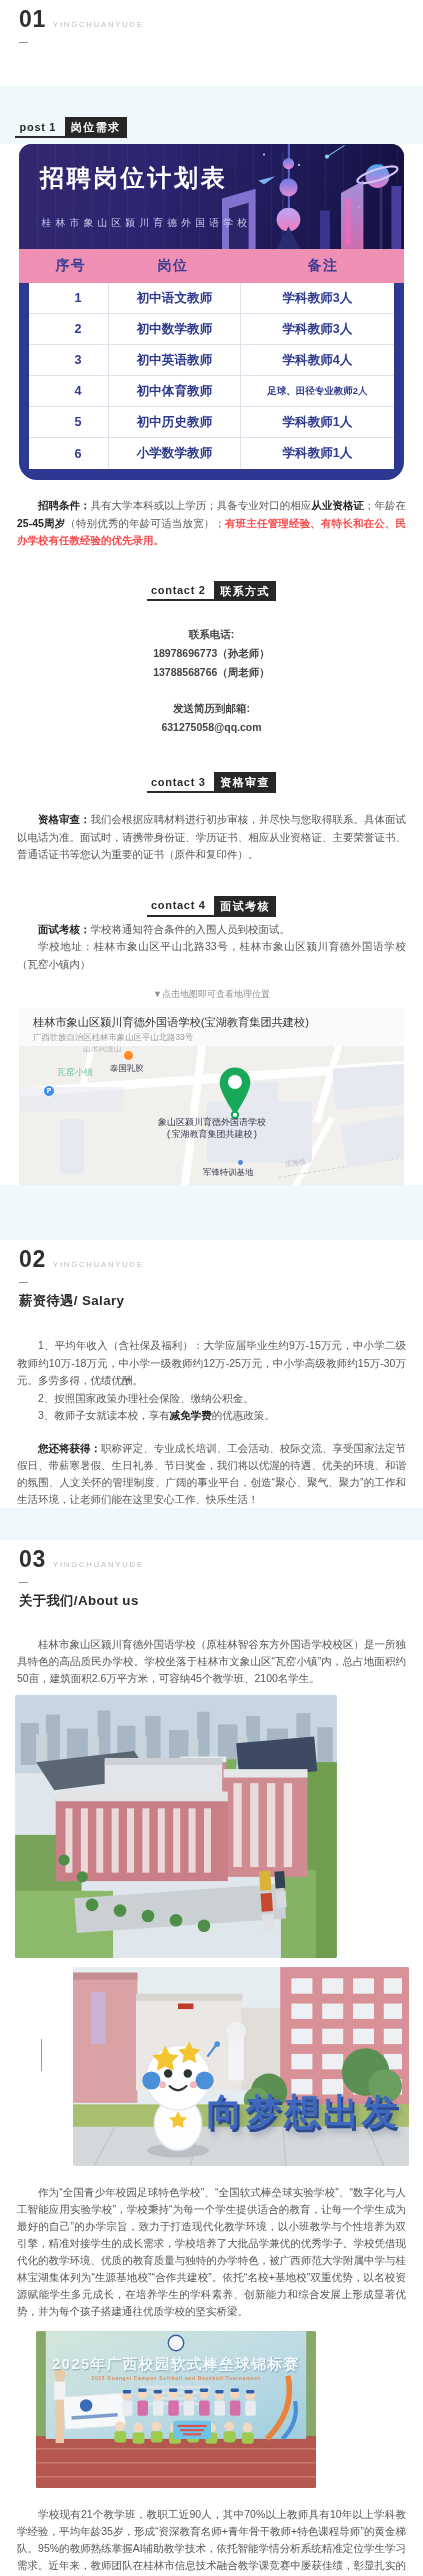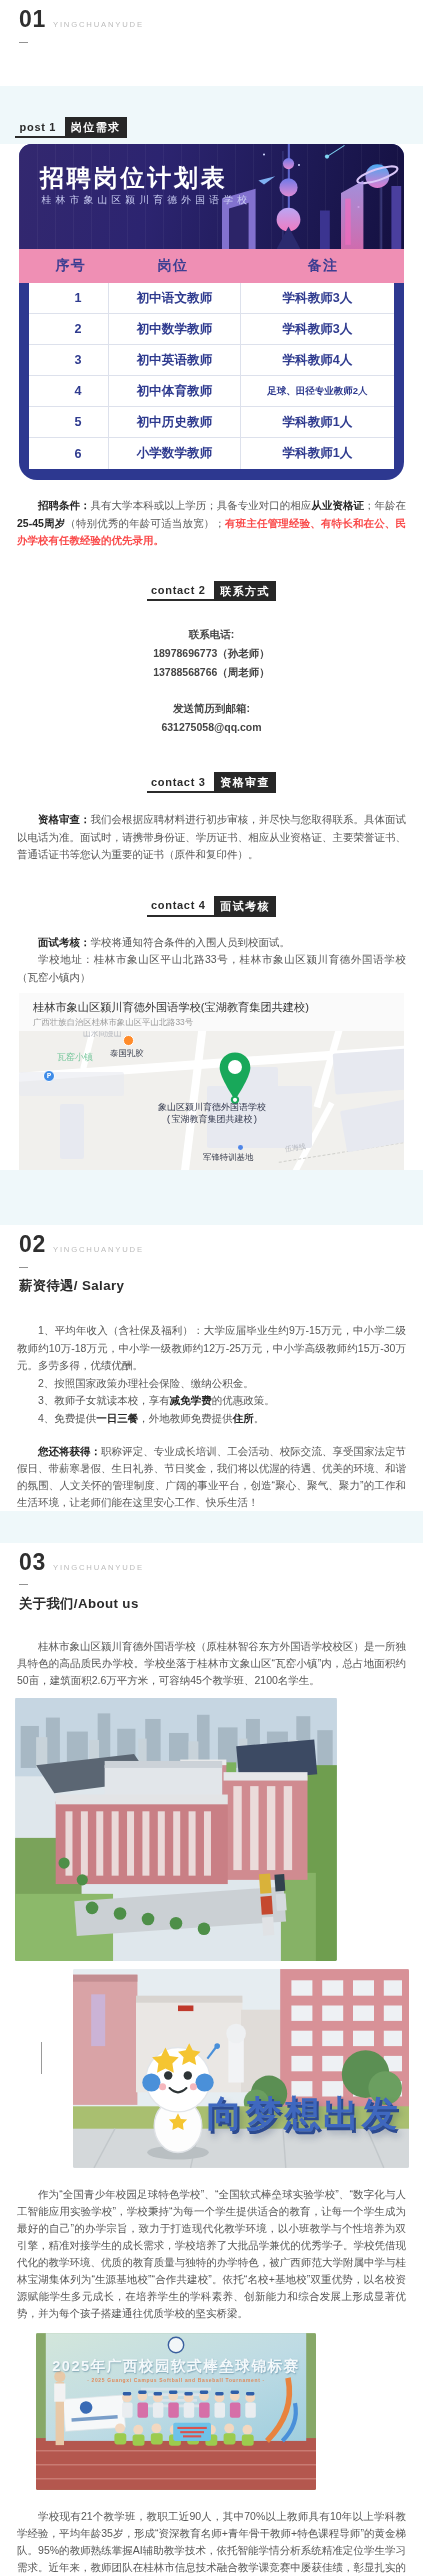--- a/index.html
+++ b/index.html
@@ -27,21 +27,21 @@
   .badge .box { background:#272727; color:#ffffff; padding:4.9px 6.3px; letter-spacing:1.4px; }
   .badge-center { text-align:center; }
 
   
   .card { margin:0 19px; background:#2d3890; border-radius:12.6px 12.6px 18px 18px; overflow:hidden; }
   .banner { height:105px; position:relative; overflow:hidden;
     background:linear-gradient(105deg,#33286f 0%,#2c2470 35%,#1e1a56 70%,#141040 100%); }
   .banner .streaks { position:absolute; inset:0;
     background:repeating-linear-gradient(90deg, rgba(255,255,255,.045) 0 1.4px, transparent 1.4px 18px); }
   .banner-title { position:absolute; left:21px; top:17.5px; color:#fff; font-size:24px; font-weight:800; letter-spacing:2.8px; }
-  .banner-sub { position:absolute; left:22.4px; top:50px; color:#c9cdf2; font-size:9.8px; letter-spacing:4.2px; }
+  .banner-sub { position:absolute; left:22.4px; top:73px; color:#c9cdf2; font-size:9.8px; letter-spacing:4.2px; }
   .banner-art { position:absolute; right:0; top:0; height:105px; }
 
   .thead { display:flex; background:#ef8fb4; height:34px; align-items:center; color:#3c3e92; font-weight:800; font-size:14px; letter-spacing:1.4px; }
   .thead .c1,.tr .c1 { width:22%; text-align:center;padding-left:19px; }
   .thead .c2,.tr .c2 { width:36%; text-align:center; }
   .thead .c3,.tr .c3 { width:42%; text-align:center; }
   .tbody { background:#ffffff; margin:0 9.8px 11.2px; }
   .tr { display:flex; height:31px; align-items:center; color:#2f3b8f; font-weight:700; font-size:12.6px; border-bottom:0.7px solid #dde1ec; }
   .tr:last-child { border-bottom:none; }
   .tr .c1,.tr .c2 { border-right:0.7px solid #dde1ec; height:100%; display:flex; align-items:center; justify-content:center; }
@@ -224,23 +224,24 @@
 
   <p class="para" style="margin-top:18px;"><span class="b">资格审查：</span><span>我们会根据应聘材料进行初步审核，并尽快与您取得联系。具体面试以电话为准。面试时，请携带身份证、学历证书、相应从业资格证、主要荣誉证书、普通话证书等您认为重要的证书（原件和复印件）。</span></p>
 
   <div class="badge-center" style="margin-top:32px;">
     <span class="badge">
       <span class="prefix">contact 4</span>
       <span class="box">面试考核</span>
     </span>
   </div>
 
-  <p class="para" style="margin-top:17px;"><span class="b">面试考核：</span><span>学校将通知符合条件的入围人员到校面试。</span></p>
+  <p class="para" style="margin-top:4px;"><span class="b">面试考核：</span><span>学校将通知符合条件的入围人员到校面试。</span></p>
   <p class="para mt0"><span>学校地址：</span><span>桂林市象山区平山北路33号，桂林市象山区颍川育德外国语学校（瓦窑小镇内）</span></p>
 
+  <div class="map-hint">▼点击地图即可查看地理位置</div>
 
   <div class="map-card">
     <div class="map-card-head">
       <div class="map-title">桂林市象山区颍川育德外国语学校(宝湖教育集团共建校)</div>
       <div class="map-addr">广西壮族自治区桂林市象山区平山北路33号</div>
     </div>
     <div class="map">
       <div class="road" style="left:-14px; top:27px; width:448px; height:9px; transform:rotate(-4deg);"></div>
       <div class="road" style="left:170px; top:-8.4px; width:7.7px; height:165px; transform:rotate(7deg);"></div>
       <div class="road" style="left:67px; top:-9.8px; width:6.3px; height:49px; transform:rotate(14deg);"></div>
@@ -281,21 +282,20 @@
       <span class="sec-num">02</span>
       <span class="sec-brand">YINGCHUANYUDE</span>
     </div>
     <div class="sec-dash">—</div>
     <div class="sec-title">薪资待遇/ Salary</div>
   </div>
 
   <p class="para" style="margin-top:11.2px;">1、平均年收入（含社保及福利）：大学应届毕业生约9万-15万元，中小学二级教师约10万-18万元，中小学一级教师约12万-25万元，中小学高级教师约15万-30万元。多劳多得，优绩优酬。</p>
   <p class="para mt0">2、按照国家政策办理社会保险、缴纳公积金。</p>
   <p class="para mt0"><span>3、教师子女就读本校，享有</span><span class="b">减免学费</span><span>的优惠政策。</span></p>
-  <p class="para mt0"><span>4、免费提供</span><span class="b">一日三餐</span><span>，外地教师免费提供</span><span class="b">住所</span><span>。</span></p>
   <p class="para lh24" style="margin-top:15.4px;"><span class="b">您还将获得：</span><span>职称评定、专业成长培训、工会活动、校际交流、享受国家法定节假日、带薪寒暑假、生日礼券、节日奖金，我们将以优渥的待遇、优美的环境、和谐的氛围、人文关怀的管理制度、广阔的事业平台，创造“聚心、聚气、聚力”的工作和生活环境，让老师们能在这里安心工作、快乐生活！</span></p>
 
   <div class="band band3"></div>
 
   <div class="sec-head">
     <div class="sec-num-row">
       <span class="sec-num">03</span>
       <span class="sec-brand">YINGCHUANYUDE</span>
     </div>
     <div class="sec-dash">—</div>

